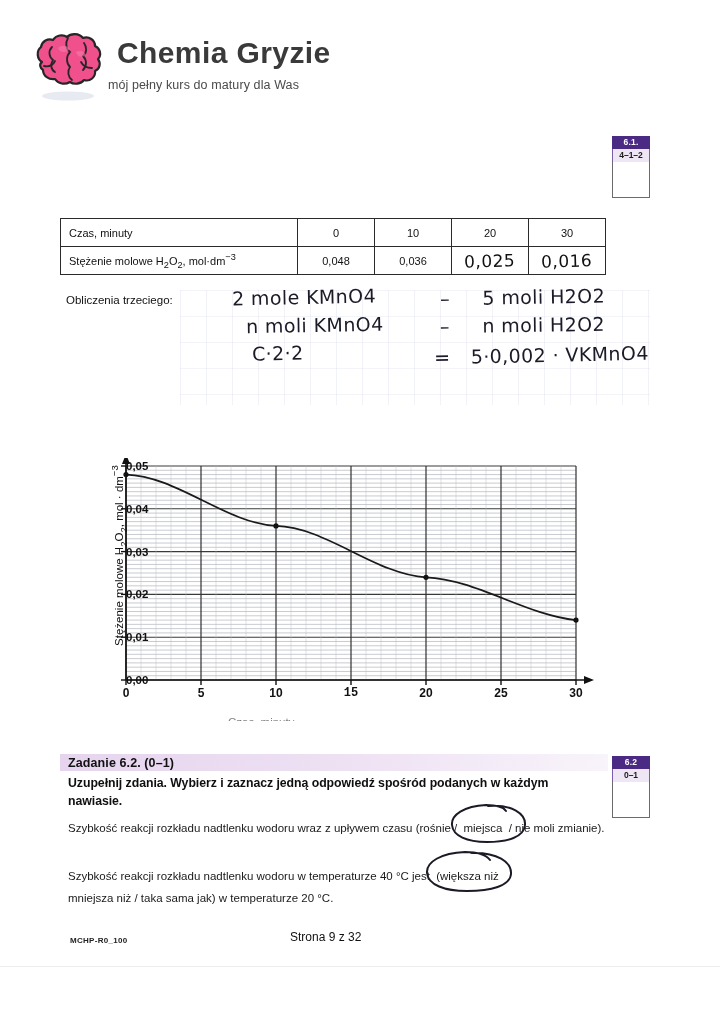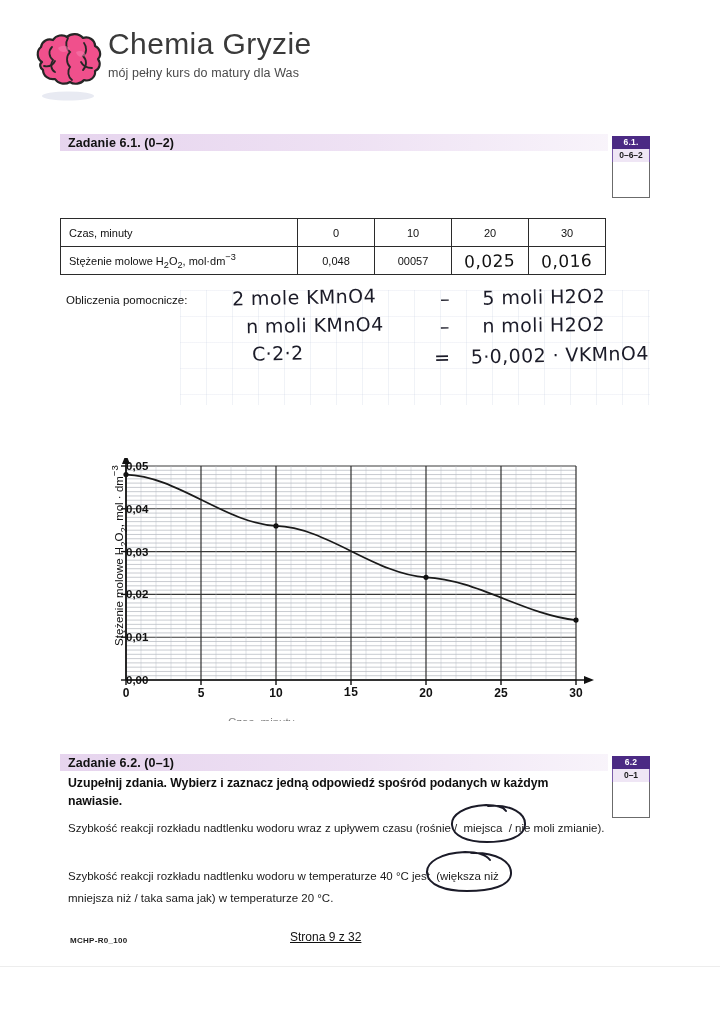--- a/index.html
+++ b/index.html
@@ -26,25 +26,25 @@
     position: absolute;
     left: 22px; top: 22px;
     width: 92px; height: 80px;
   }
   .brand-text {
     position: absolute;
     left: 108px; top: 28px;
   }
   .brand-title {
     font-size: 30px;
-    font-weight: 400;
+    font-weight: 700;
     letter-spacing: 0.4px;
     color: #3a3a3a;
     line-height: 1.05;
-    margin: 0;
+    margin: 9px;
   }
   .brand-sub {
     font-size: 12.5px;
     color: #4a4a4a;
     margin-top: 6px;
     letter-spacing: 0.1px;
   }
 
   
   .sheet {
@@ -226,21 +226,20 @@
     font-size: 8px;
     font-weight: 700;
     color: #222;
     letter-spacing: 0.3px;
   }
   .footer-page {
     position: absolute;
     left: 290px; top: 812px;
     font-size: 12px;
     color: #111;
-    text-decoration: underline;
   }
 
   .cut-line {
     position: absolute;
     left: 0; width: 720px;
     height: 1px;
     background: rgba(0,0,0,0.07);
   }
 </style>
 </head>
@@ -269,27 +268,24 @@
   <div class="brand-text">
     <div class="brand-title">Chemia Gryzie</div>
     <div class="brand-sub">mój pełny kurs do matury dla Was</div>
   </div>
 </div>
 
 <div class="sheet">
 
   <div class="paper-grid"></div>
 
-  <div class="task-band" style="left:60px; top:16px; width:548px; height:17px;">
-    <div class="task-title">Zadanie 6.1. (0–2)</div>
-  </div>
 
   <div class="score-box" style="left:612px; top:18px; width:38px;">
     <div class="score-num">6.1.</div>
-    <div class="score-range">0–6–2</div>
+    <div class="score-range">4–1–2</div>
     <div class="score-empty" style="height:36px;"></div>
   </div>
 
   <table class="data-table">
     <colgroup>
       <col style="width:237px">
         <col style="width:77px">
         <col style="width:77px">
         <col style="width:77px">
         <col style="width:77px">
@@ -300,32 +296,32 @@
         <td class="val">0</td>
         <td class="val">10</td>
         <td class="val">20</td>
         <td class="val">30</td>
       </tr>
       <tr>
         <td class="label">
           Stężenie molowe H<sub>2</sub>O<sub>2</sub>, mol·dm<sup>−3</sup>
         </td>
         <td class="val">0,048</td>
-        <td class="val">00057</td>
+        <td class="val">0,036</td>
         <td class="val">
           <span class="hw-cell">0,025</span>
         </td>
         <td class="val">
           <span class="hw-cell">0,016</span>
         </td>
       </tr>
     </tbody>
   </table>
 
-  <div class="calc-label">Obliczenia pomocnicze:</div>
+  <div class="calc-label">Obliczenia trzeciego:</div>
 
   <div class="hand hand-line l1">2 mole KMnO4</div>
   <div class="hand hand-line r1">
     <span>–</span>
     <span style="margin-left:26px">5 moli H2O2</span>
   </div>
 
   <div class="hand hand-line l2">n moli KMnO4</div>
   <div class="hand hand-line r2">
     <span>–</span>

